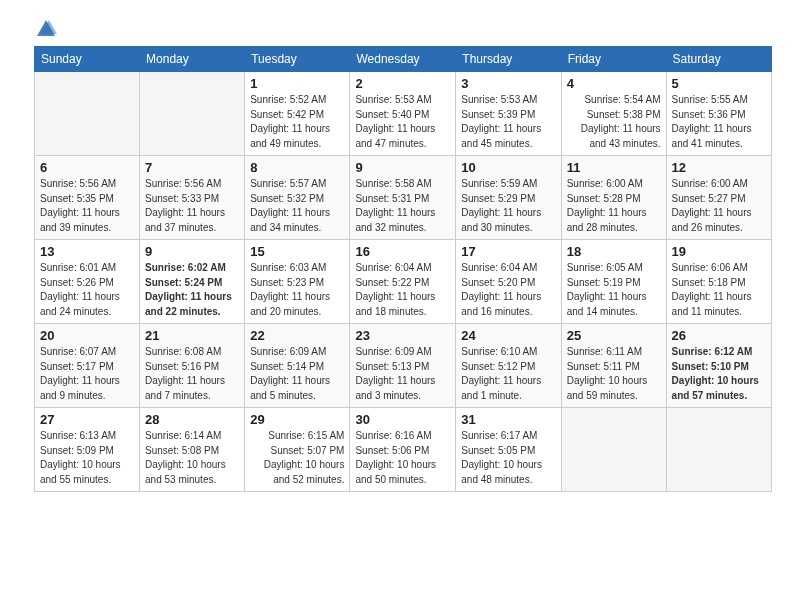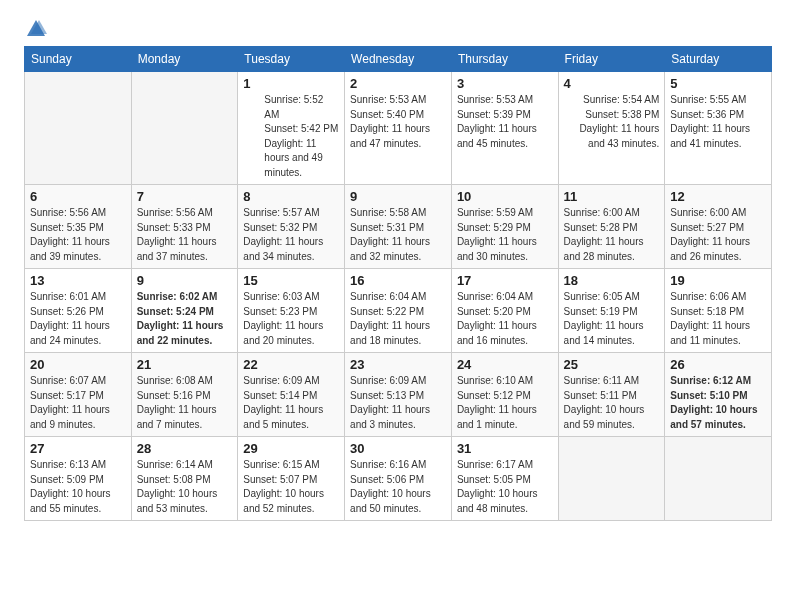--- a/index.html
+++ b/index.html
@@ -6,21 +6,21 @@
     body {
       font-family: Arial, sans-serif;
       background: #fff;
       width: 792px;
       height: 612px;
       overflow: hidden;
     }
     .page {
       width: 792px;
       min-height: 612px;
-      padding: 18px 20px 10px 24px;
+      padding: 18px 20px 10px 34px;
       background: #fff;
     }
     .header {
       display: flex;
       justify-content: space-between;
       align-items: flex-start;
       margin-bottom: 10px;
     }
     .logo {
       display: flex;
@@ -114,21 +114,21 @@
           <th>Friday</th>
           <th>Saturday</th>
         </tr>
     </thead>
     <tbody id="calendar-body">
     <tr>
           <td class="empty"></td>
           <td class="empty"></td>
           <td>
             <span class="day-num">1</span>
-            <div class="day-info" style="white-space: pre-line; margin-left: 21px;">Sunrise: 5:52 AM
+            <div class="day-info" style="white-space: pre-line;">Sunrise: 5:52 AM
 Sunset: 5:42 PM
 Daylight: 11 hours and 49 minutes.</div>
           </td>
           <td>
             <span class="day-num">2</span>
             <div class="day-info" style="white-space: pre-line;">Sunrise: 5:53 AM
 Sunset: 5:40 PM
 Daylight: 11 hours and 47 minutes.</div>
           </td>
           <td>
@@ -290,21 +290,21 @@
 Daylight: 10 hours and 55 minutes.</div>
           </td>
           <td>
             <span class="day-num">28</span>
             <div class="day-info" style="white-space: pre-line;">Sunrise: 6:14 AM
 Sunset: 5:08 PM
 Daylight: 10 hours and 53 minutes.</div>
           </td>
           <td>
             <span class="day-num">29</span>
-            <div class="day-info" style="white-space: pre-line;">Sunrise: 6:15 AM
+            <div class="day-info" style="white-space: pre-line; text-align: right;">Sunrise: 6:15 AM
 Sunset: 5:07 PM
 Daylight: 10 hours and 52 minutes.</div>
           </td>
           <td>
             <span class="day-num">30</span>
             <div class="day-info" style="white-space: pre-line;">Sunrise: 6:16 AM
 Sunset: 5:06 PM
 Daylight: 10 hours and 50 minutes.</div>
           </td>
           <td>

